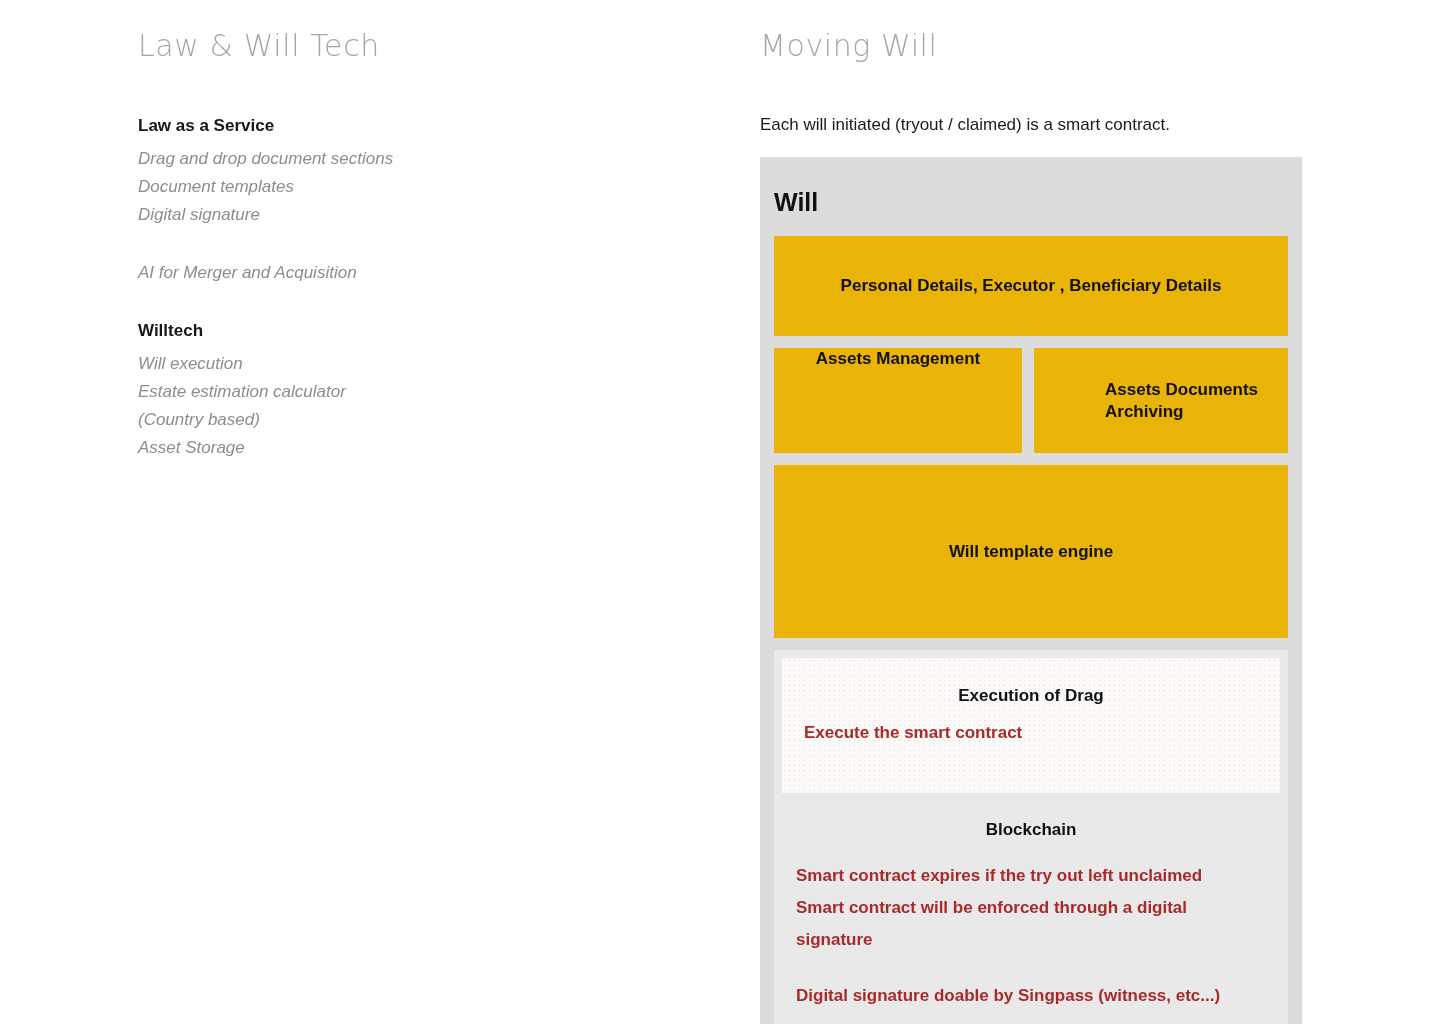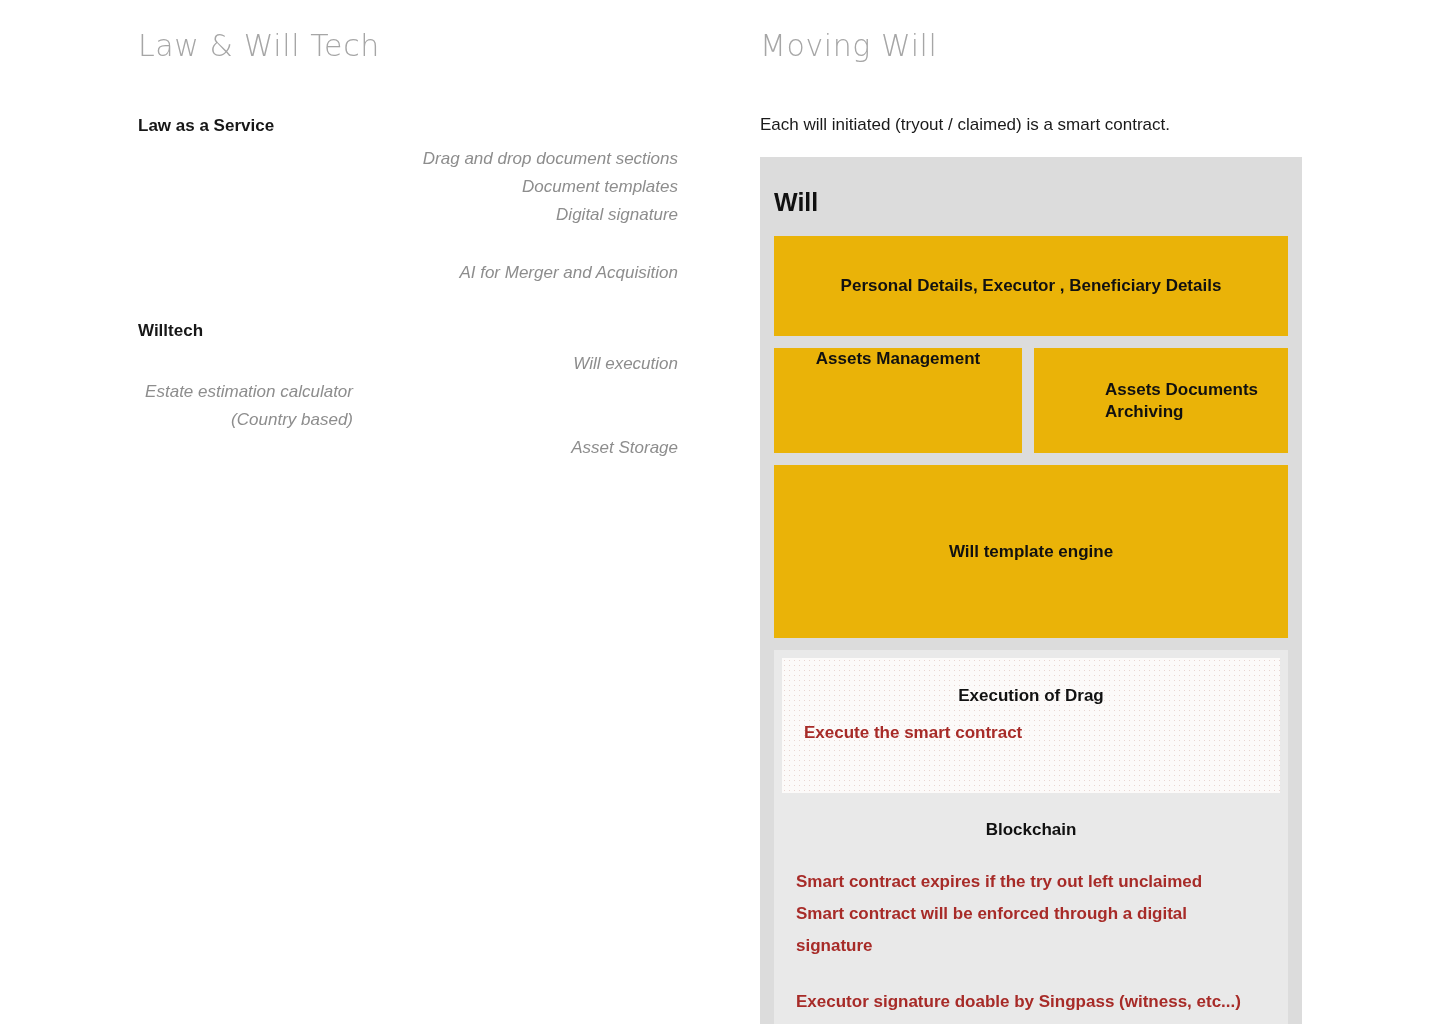--- a/index.html
+++ b/index.html
@@ -56,21 +56,20 @@
     font-weight: bold;
     color: #171717;
     line-height: 28px;
     margin-bottom: 5px;
   }
   .group-item {
     font-size: 17px;
     font-style: italic;
     color: #8d8d8d;
     line-height: 28px;
-    text-align: right;
   }
 
   
   .lead-line {
     font-size: 17px;
     color: #1a1a1a;
     line-height: 26px;
     margin: 0 0 19px 0;
   }
 
@@ -184,21 +183,21 @@
     text-align: left;
   }
 
   .chain-title {
     font-size: 17px;
     font-weight: bold;
     color: #111111;
     text-align: center;
     line-height: 24px;
     margin-top: 25px;
-    margin-bottom: 24px;
+    margin-bottom: 18px;
   }
   .chain-list {
     padding: 0 14px 0 14px;
   }
   .chain-red {
     font-size: 17px;
     font-weight: bold;
     color: #a72b28;
     line-height: 32px;
   }
@@ -268,21 +267,21 @@
           <div class="exec-title">Execution of Drag</div>
           <div class="exec-red">Execute the smart contract</div>
         </div>
 
         <div class="chain-title">Blockchain</div>
 
         <div class="chain-list">
           <div class="chain-red">Smart contract expires if the try out left unclaimed</div>
           <div class="chain-red">Smart contract will be enforced through a digital signature</div>
           <div class="chain-gap"></div>
-          <div class="chain-red">Executor signature doable by Singpass (witness, etc...)</div>
+          <div class="chain-red">Digital signature doable by Singpass (witness, etc...)</div>
         </div>
 
       </div>
 
     </div>
 
   </div>
 
 </div>
 

